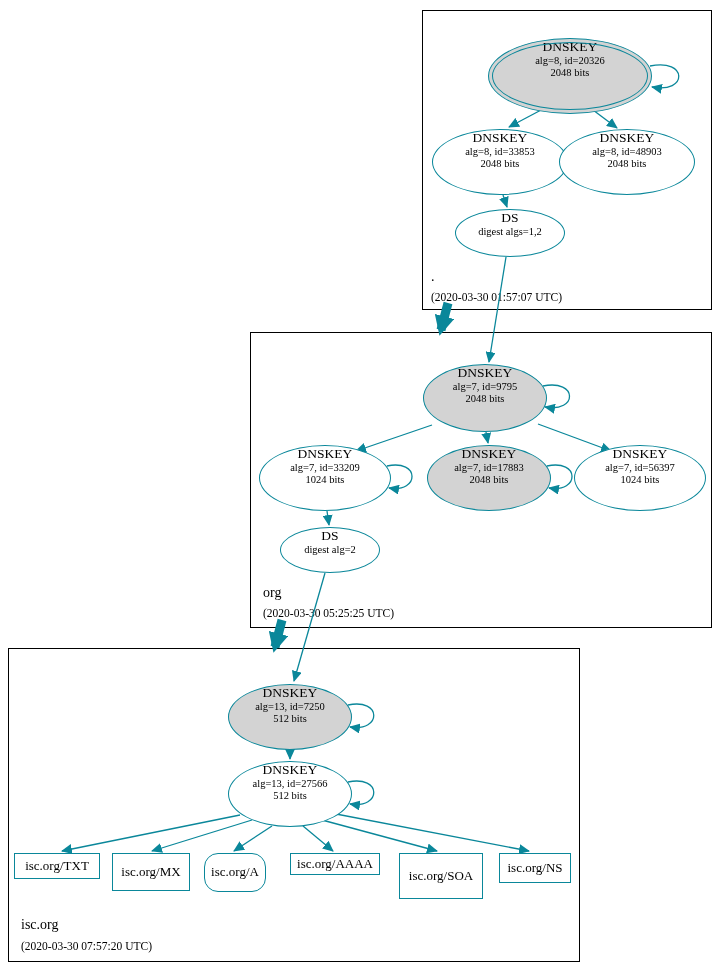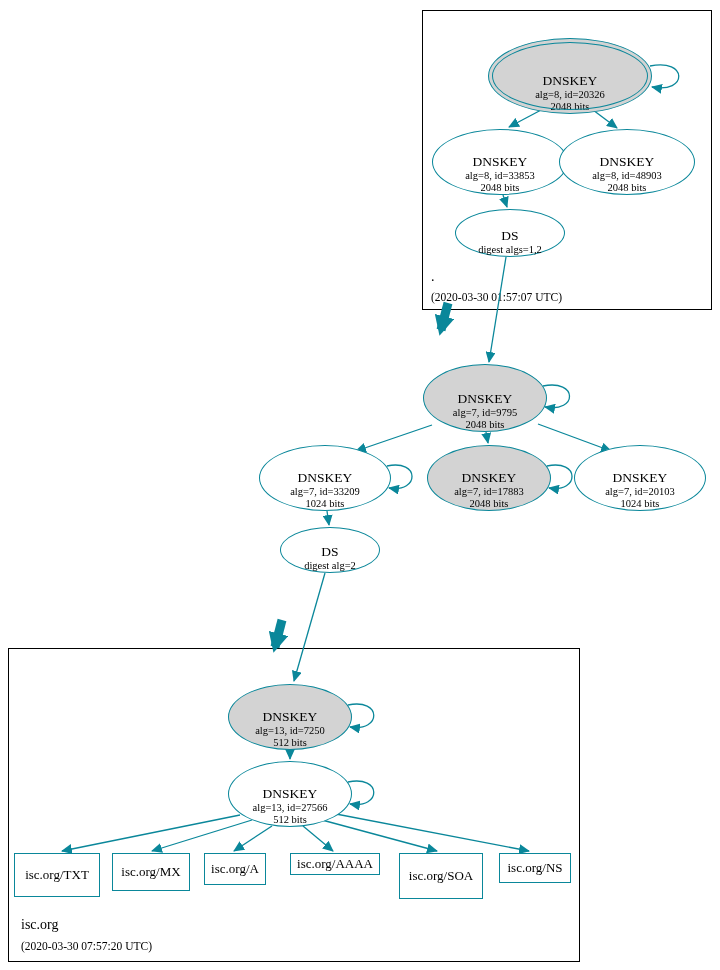--- a/index.html
+++ b/index.html
@@ -3,21 +3,21 @@
 <meta charset="utf-8">
 <style>
   :root{ --teal:#0a879a; --gray:#d3d3d3; --box:#000; }
   html,body{margin:0;padding:0;background:#fff;}
   .canvas{position:relative;width:720px;height:970px;background:#fff;
           font-family:"Liberation Serif", serif;color:#000;overflow:hidden;}
   .zone-box{position:absolute;border:1px solid var(--box);background:#fff;box-sizing:border-box;}
   .zone-label{position:absolute;font-size:14px;}
   .zone-ts{position:absolute;font-size:11.5px;}
   .node{position:absolute;display:flex;flex-direction:column;align-items:center;
-        justify-content:flex-end;text-align:center;box-sizing:border-box;line-height:1.15;}
+        justify-content:flex-start;text-align:center;box-sizing:border-box;line-height:1.15;}
   .ellipse{border:1.3px solid var(--teal);border-radius:50%;background:#fff;}
   .ellipse.gray{background:var(--gray);}
   .double::before{content:"";position:absolute;inset:3px;border:1.3px solid var(--teal);
         border-radius:50%;pointer-events:none;}
   .rect{border:1.3px solid var(--teal);background:#fff;display:flex;align-items:center;
         justify-content:center;font-size:13px;}
   .nt{font-size:13.5px;}
   .ns{font-size:10.5px;}
   svg.edges{position:absolute;left:0;top:0;pointer-events:none;}
   svg.edges path.e, svg.edges line.e{stroke:var(--teal);stroke-width:1.3;fill:none;}
@@ -26,20 +26,24 @@
 </head>
 <body>
 
 <div class="canvas">
 
   <div class="zone-box" style="left:422px;top:10px;width:290px;height:300px;">
     <div class="zone-label" style="left:8px;bottom:24px;">.</div>
     <div class="zone-ts" style="left:8px;bottom:6px;">(2020-03-30 01:57:07 UTC)</div>
   </div>
 
+  <div class="zone-box" style="left:250px;top:332px;width:462px;height:296px;">
+    <div class="zone-label" style="left:12px;bottom:26px;">org</div>
+    <div class="zone-ts" style="left:12px;bottom:8px;">(2020-03-30 05:25:25 UTC)</div>
+  </div>
 
   <div class="zone-box" style="left:8px;top:648px;width:572px;height:314px;">
     <div class="zone-label" style="left:12px;bottom:28px;">isc.org</div>
     <div class="zone-ts" style="left:12px;bottom:9px;margin-top:48px;">(2020-03-30 07:57:20 UTC)</div>
   </div>
 
   <svg class="edges" width="720" height="970">
     <defs>
       <marker id="ah" markerUnits="userSpaceOnUse" markerWidth="12" markerHeight="10" refX="10" refY="5" orient="auto">
         <path d="M0,0 L11,5 L0,10 z" fill="#0a879a"></path>
@@ -108,46 +112,46 @@
     <div class="ns">alg=7, id=33209</div>
     <div class="ns">1024 bits</div>
   </div>
   <div class="node ellipse gray" style="left:427px;top:445px;width:124px;height:66px;">
     <div class="nt">DNSKEY</div>
     <div class="ns">alg=7, id=17883</div>
     <div class="ns">2048 bits</div>
   </div>
   <div class="node ellipse" style="left:574px;top:445px;width:132px;height:66px;">
     <div class="nt">DNSKEY</div>
-    <div class="ns">alg=7, id=20103</div>
+    <div class="ns">alg=7, id=56397</div>
     <div class="ns">1024 bits</div>
   </div>
   <div class="node ellipse" style="left:280px;top:527px;width:100px;height:46px;">
     <div class="nt">DS</div>
     <div class="ns">digest alg=2</div>
   </div>
 
   <div class="node ellipse gray" style="left:228px;top:684px;width:124px;height:66px;">
     <div class="nt">DNSKEY</div>
     <div class="ns">alg=13, id=7250</div>
     <div class="ns">512 bits</div>
   </div>
   <div class="node ellipse" style="left:228px;top:761px;width:124px;height:66px;">
     <div class="nt">DNSKEY</div>
     <div class="ns">alg=13, id=27566</div>
     <div class="ns">512 bits</div>
   </div>
 
-  <div class="node rect" style="left:14px;top:853px;width:86px;height:44px;">
+  <div class="node rect" style="left:14px;top:853px;width:86px;height:26px;">
     <span>isc.org/TXT</span>
   </div>
   <div class="node rect" style="left:112px;top:853px;width:78px;height:38px;">
     <span>isc.org/MX</span>
   </div>
-  <div class="node rect" style="left:204px;top:853px;width:62px;height:32px;">
+  <div class="node rect" style="left:204px;top:853px;width:62px;height:39px;border-radius:14px;">
     <span>isc.org/A</span>
   </div>
   <div class="node rect" style="left:290px;top:853px;width:90px;height:22px;">
     <span>isc.org/AAAA</span>
   </div>
   <div class="node rect" style="left:399px;top:853px;width:84px;height:46px;">
     <span>isc.org/SOA</span>
   </div>
   <div class="node rect" style="left:499px;top:853px;width:72px;height:30px;">
     <span>isc.org/NS</span>

